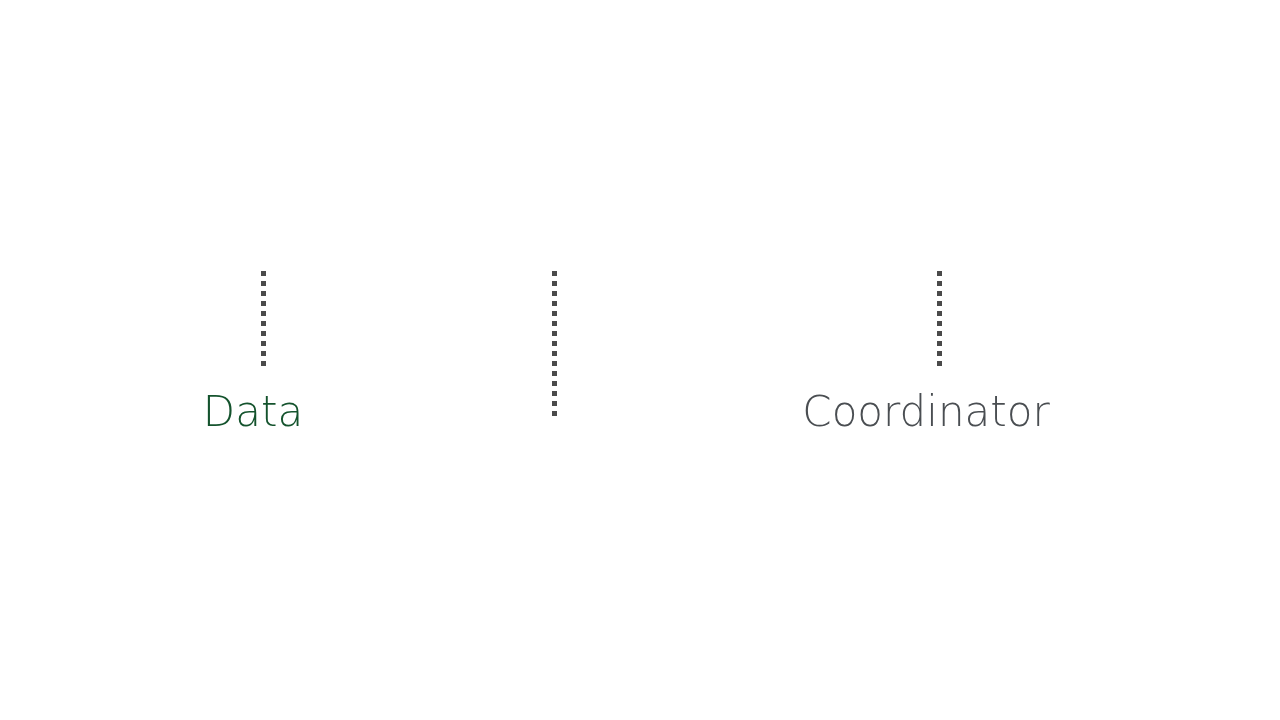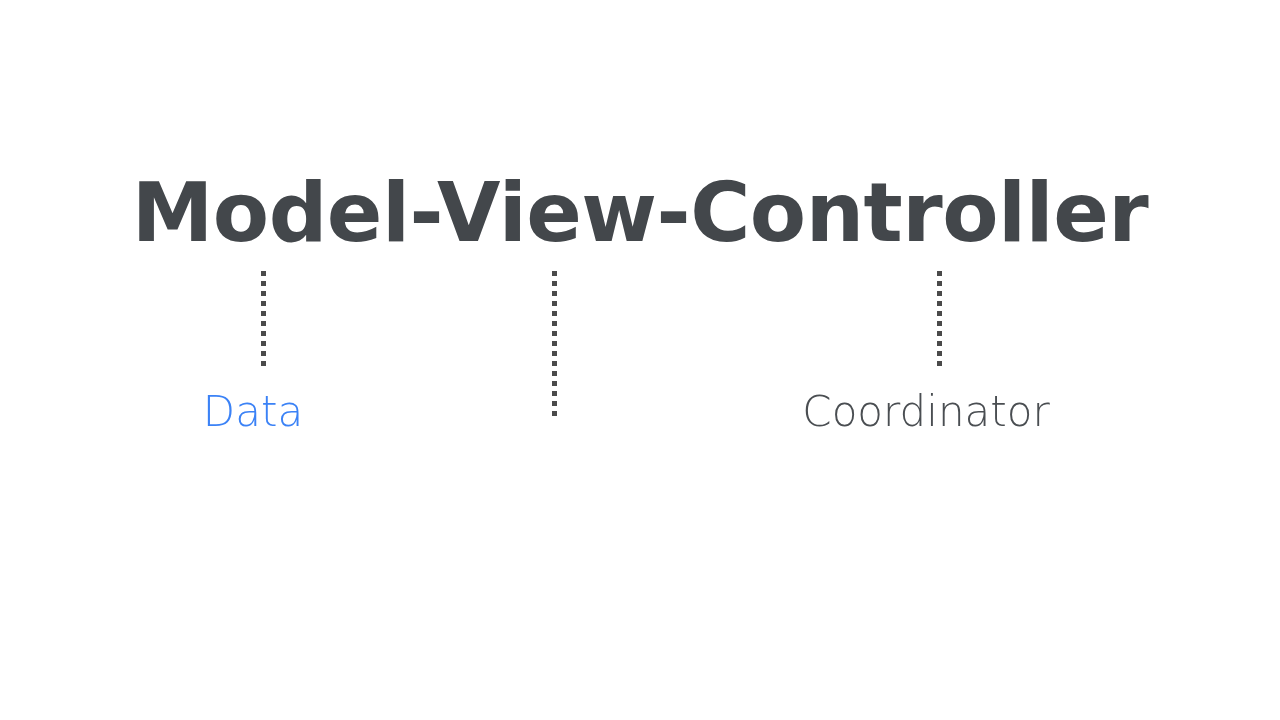--- a/index.html
+++ b/index.html
@@ -64,23 +64,22 @@
     text-align: center;
     transform: translateX(-50%);
     -webkit-font-smoothing: antialiased;
   }
 </style>
 </head>
 <body style="background: rgb(255, 255, 255);">
 
 <div id="slide" style="width: 1280px; height: 720px; background: rgb(255, 255, 255);">
 
-  <div class="title" style="color: rgb(67, 71, 75);">Model-View-Controller</div>
 
   <div class="connector" style="left: 261px; top: 271px; height: 98px; background-image: linear-gradient(rgb(74, 74, 74) 0px, rgb(74, 74, 74) 5px, rgba(255, 255, 255, 0) 5px, rgba(255, 255, 255, 0) 10px);"></div>
-  <div class="label" style="left: 253px; top: 386px; color: #3b82f6;">Data</div>
+  <div class="label" style="left: 253px; top: 386px; color: #14532d;">Data</div>
 
   <div class="connector" style="left: 552px; top: 271px; height: 150px; background-image: linear-gradient(rgb(74, 74, 74) 0px, rgb(74, 74, 74) 5px, rgba(255, 255, 255, 0) 5px, rgba(255, 255, 255, 0) 10px);"></div>
 
   <div class="connector" style="left: 937px; top: 271px; height: 98px; background-image: linear-gradient(rgb(74, 74, 74) 0px, rgb(74, 74, 74) 5px, rgba(255, 255, 255, 0) 5px, rgba(255, 255, 255, 0) 10px);"></div>
   <div class="label" style="left: 926px; top: 386px; color: rgb(74, 78, 82);">Coordinator</div>
 
 </div>
 
 </body></html>

